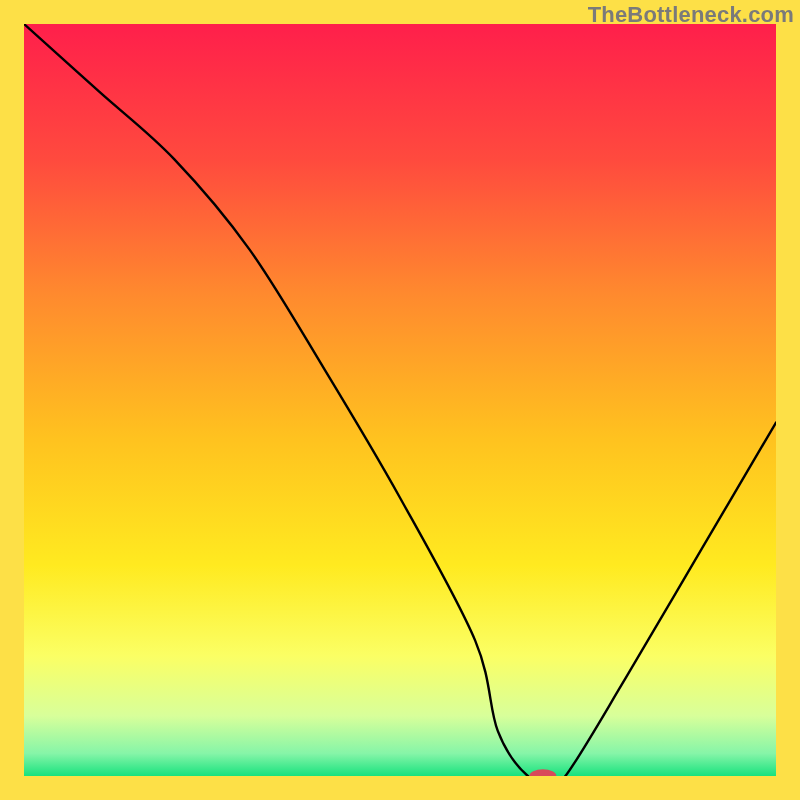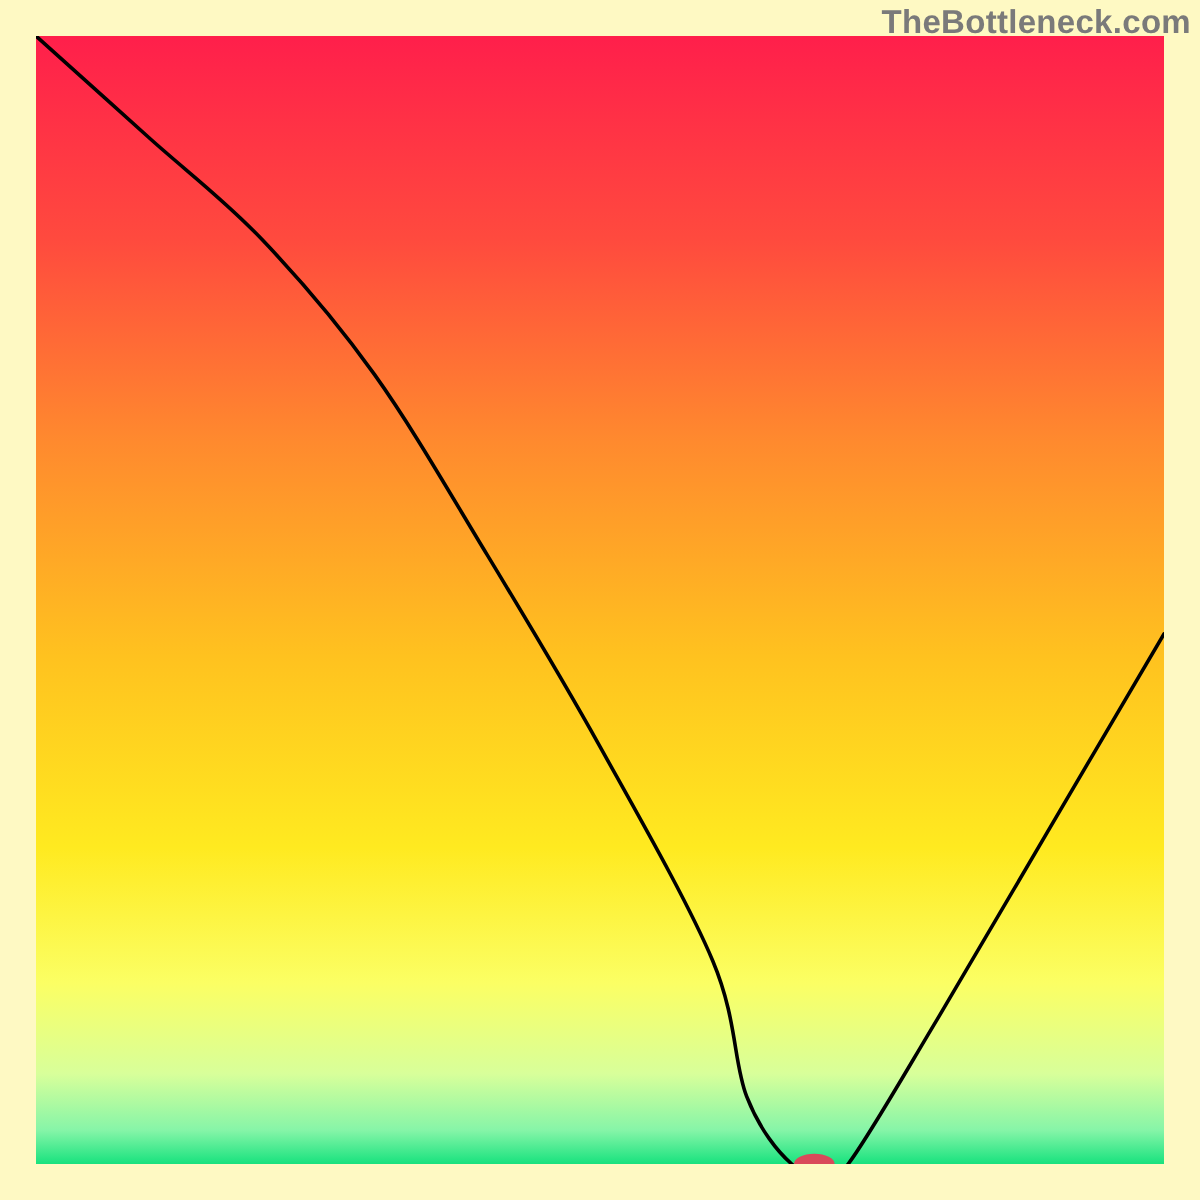--- a/index.html
+++ b/index.html
@@ -1,21 +1,21 @@
 <!DOCTYPE html>
 <html><head>
 <meta charset="utf-8">
 <style>
   * { margin: 0; padding: 0; box-sizing: border-box; }
   html, body { width: 800px; height: 800px; overflow: hidden; background: #000; }
   .frame {
     position: relative;
     width: 800px;
     height: 800px;
-    background: #fef9c3;
+    background: #fde047;
   }
   .watermark {
     position: absolute;
     top: 2px;
     right: 6px;
     font-family: Arial, Helvetica, sans-serif;
     font-size: 22px;
     font-weight: 600;
     color: #7a7a7a;
     letter-spacing: 0.2px;

